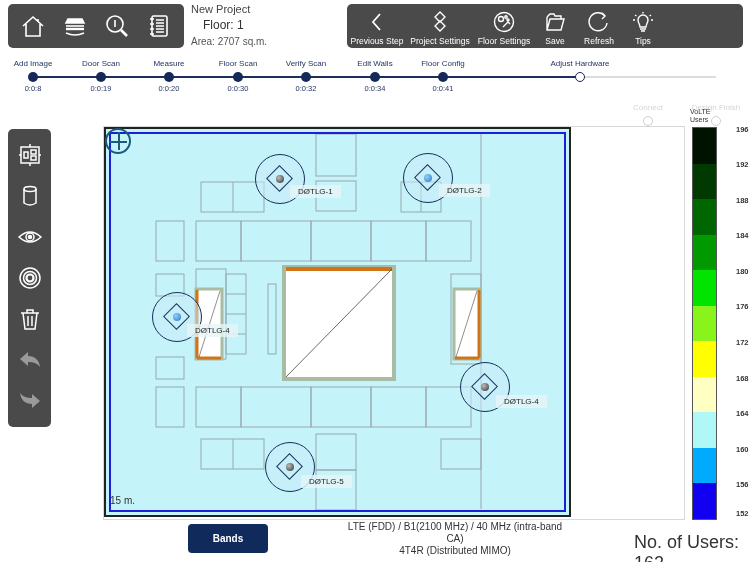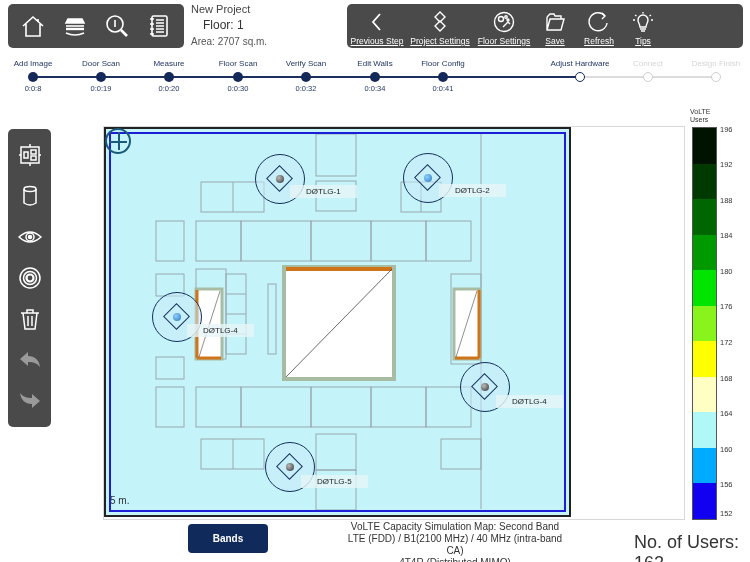--- a/index.html
+++ b/index.html
@@ -13,34 +13,34 @@
 
   .proj { position: absolute; left: 191px; top: 3px; color: #333; }
   .proj .p1 { font-size: 11px; color: #444; line-height: 12px; }
   .proj .p2 { font-size: 12px; color: #333; line-height: 21px; margin-left: 12px; }
   .proj .p3 { font-size: 10px; color: #555; line-height: 12px; }
 
   
   .tb-right { position: absolute; left: 347px; top: 4px; width: 396px; height: 44px; background: #4a4a4a; border-radius: 5px; display: flex; align-items: stretch; }
   .tb-right .btn { display: flex; flex-direction: column; align-items: center; justify-content: flex-end; padding-bottom: 2px; cursor: pointer; }
   .tb-right .btn svg { width: 22px; height: 22px; stroke: #ffffff; fill: none; stroke-width: 1.4; margin-bottom: 3px; }
-  .tb-right .btn span { color: #ffffff; font-size: 8.5px; white-space: nowrap; text-decoration: underline; }
+  .tb-right .btn span { color: #ffffff; font-size: 8.5px; white-space: nowrap; }
 
   
   .steps { position: absolute; left: 0; top: 58px; width: 750px; height: 40px; }
   .steps .line { position: absolute; top: 18px; height: 2px; background: #1c2f5e; }
   .steps .line.grey { background: #dcdcdc; }
   .step { position: absolute; top: 0; width: 90px; margin-left: -45px; text-align: center; }
   .step .lbl { font-size: 8px; color: #1c2f5e; height: 12px; line-height: 12px; white-space: nowrap; }
   .step .dot { width: 10px; height: 10px; border-radius: 50%; background: #14285a; margin: 2px auto 0; position: relative; }
   .step .time { font-size: 7.5px; color: #1c2f5e; margin-top: 2px; }
   .step.active .lbl { color: #2b7a6a; }
   .step.active .dot { background: #1e7a66; }
   .step.current .dot { background: #fff; border: 1.6px solid #14285a; }
-  .step.future .lbl { color: #d4d4d4; }
+  .step.future .lbl { color: #d4d4d4; margin-top: 44px; }
   .step.future .dot { background: #fff; border: 1.2px solid #d0d0d0; }
 
   
   .tb-side { position: absolute; left: 8px; top: 129px; width: 43px; height: 298px; background: #4a4a4a; border-radius: 5px; display: flex; flex-direction: column; align-items: center; justify-content: space-around; padding: 6px 0; }
   .tb-side .ico { width: 30px; height: 30px; display: flex; align-items: center; justify-content: center; cursor: pointer; }
   .tb-side svg { width: 24px; height: 24px; stroke: #ffffff; fill: none; stroke-width: 1.5; }
   .tb-side .dim svg { stroke: none; fill: #9a9a9a; }
 
   
   .map-frame { position: absolute; left: 103px; top: 126px; width: 582px; height: 394px; border: 1px solid #d8d8d8; background: #fff; }
@@ -49,28 +49,28 @@
   .map svg.plan { position: absolute; left: 0; top: 0; width: 463px; height: 386px; }
   .scale-lbl { position: absolute; left: 110px; top: 495px; font-size: 10px; color: #333; }
   .add-btn { position: absolute; left: 105px; top: 128px; width: 26px; height: 26px; border: 2.5px solid #1b5a78; border-radius: 50%; cursor: pointer; }
   .add-btn::before { content: ""; position: absolute; left: 11px; top: 2px; width: 1.5px; height: 18px; background: #1b5a78; }
   .add-btn::after { content: ""; position: absolute; left: 2px; top: 11px; width: 18px; height: 1.5px; background: #1b5a78; }
 
   .node { position: absolute; width: 50px; height: 50px; margin-left: -25px; margin-top: -25px; border: 1.6px solid #15305a; border-radius: 50%; background: rgba(200,235,250,0.55); cursor: pointer; }
   .node .dia { position: absolute; left: 14px; top: 14px; width: 19px; height: 19px; border: 1.8px solid #15305a; transform: rotate(45deg); }
   .node .ball { position: absolute; left: 20px; top: 20px; width: 8px; height: 8px; border-radius: 50%; background: radial-gradient(circle at 35% 35%, #bbb, #333); }
   .node .ball.blue { background: radial-gradient(circle at 35% 35%, #8fd0ff, #2a78c0); }
-  .node-lbl { position: absolute; font-size: 8px; color: #222; background: rgba(230,245,248,0.8); padding: 2px 16px; white-space: nowrap; }
+  .node-lbl { position: absolute; font-size: 8px; color: #222; background: rgba(230,245,248,0.8); padding: 2px 8px; white-space: nowrap; }
 
   
   .legend-title { position: absolute; left: 690px; top: 108px; font-size: 7px; color: #333; line-height: 8px; }
   .legend { position: absolute; left: 692px; top: 127px; width: 25px; height: 393px; border: 1px solid #555; display: flex; flex-direction: column; }
   .legend div { flex: 1; }
   .legend-ticks { position: absolute; left: 720px; top: 127px; height: 393px; }
-  .legend-ticks span { position: absolute; left: 0; font-size: 7.5px; font-weight: normal; color: #333; transform: translateY(-4px); }
+  .legend-ticks span { position: absolute; left: 16px; font-size: 7.5px; font-weight: bold; color: #333; transform: translateY(-4px); }
 
   
   .bbtn { position: absolute; top: 524px; height: 29px; width: 80px; background: #112a5c; color: #fff; font-size: 10px; font-weight: bold; border-radius: 4px; display: flex; align-items: center; justify-content: center; cursor: pointer; }
   .caption { position: absolute; left: 340px; top: 521px; width: 230px; text-align: center; font-size: 10px; color: #333; line-height: 12px; }
   .users { position: absolute; left: 634px; top: 532px; font-size: 18px; color: #333; }
 </style>
 </head>
 <body>
 
 <div class="root">
@@ -321,21 +321,21 @@
       <line x1="93" y1="228" x2="114" y2="162" stroke="#444" stroke-width="0.6"></line>
 
       <rect x="348" y="160" width="26" height="70" fill="#ffffff" stroke="#a8bca4" stroke-width="3"></rect>
       <line x1="373" y1="161" x2="373" y2="229" stroke="#d0741a" stroke-width="3"></line>
       <line x1="349" y1="229" x2="373" y2="229" stroke="#d0741a" stroke-width="3"></line>
       <line x1="350" y1="228" x2="371" y2="162" stroke="#444" stroke-width="0.6"></line>
     </svg>
     <div class="inner"></div>
   </div>
   <div class="add-btn"></div>
-  <div class="scale-lbl">5 m.</div>
+  <div class="scale-lbl">15 m.</div>
 
   <div class="node" style="left:280px; top:179px">
     <div class="dia"></div>
       <div class="ball"></div>
   </div>
   <div class="node-lbl" style="left:290px; top:185px">DØTLG-1</div>
 
   <div class="node" style="left:428px; top:178px">
     <div class="dia"></div>
       <div class="ball blue"></div>
@@ -387,18 +387,17 @@
     <span style="top:215px">172</span>
     <span style="top:251px">168</span>
     <span style="top:286px">164</span>
     <span style="top:322px">160</span>
     <span style="top:357px">156</span>
     <span style="top:386px">152</span>
   </div>
 
   <div class="bbtn" style="left:188px">Bands</div>
   <div class="caption">
-    <div>VoLTE Capacity Simulation Map: Second Band</div>
     <div>LTE (FDD) / B1(2100 MHz) / 40 MHz (intra-band CA)</div>
     <div>4T4R (Distributed MIMO)</div>
   </div>
   <div class="users">No. of Users: 162</div>
 </div>
 
 </body></html>

